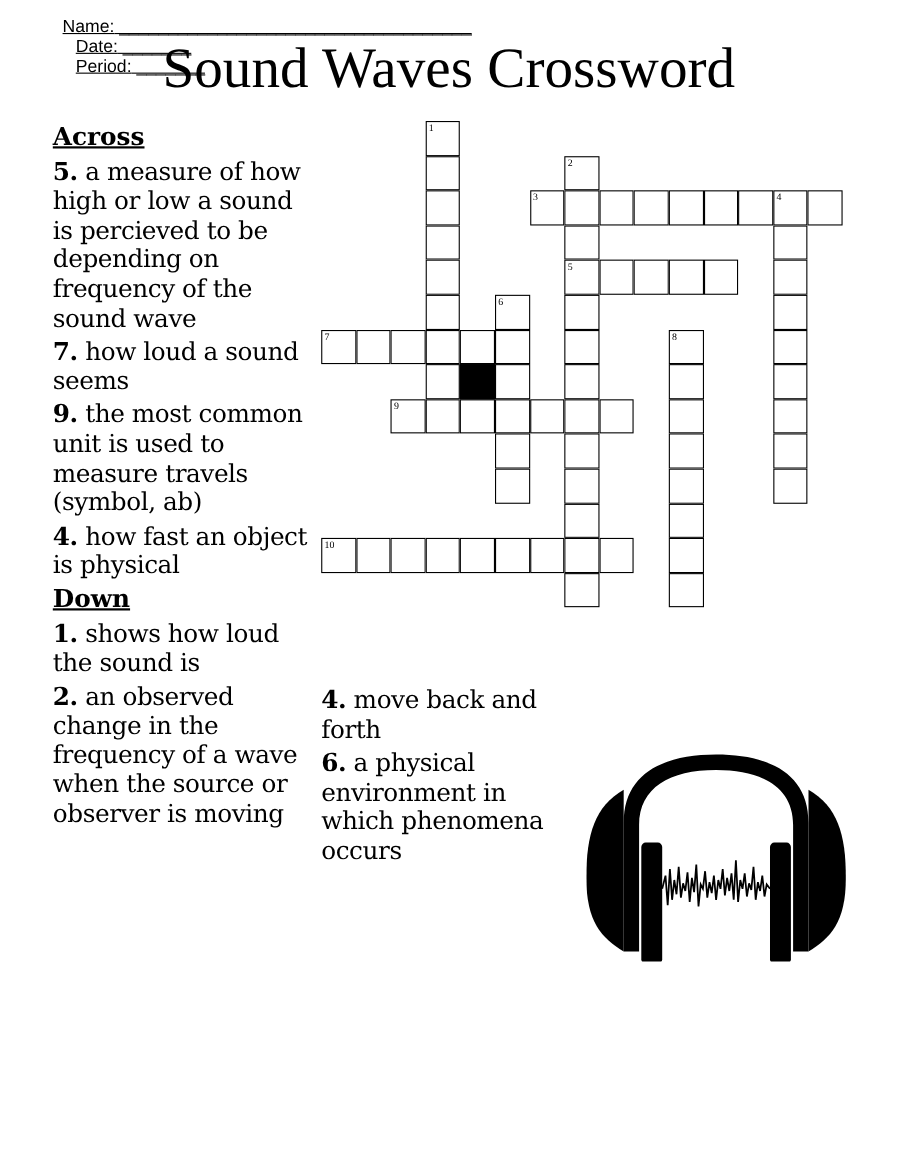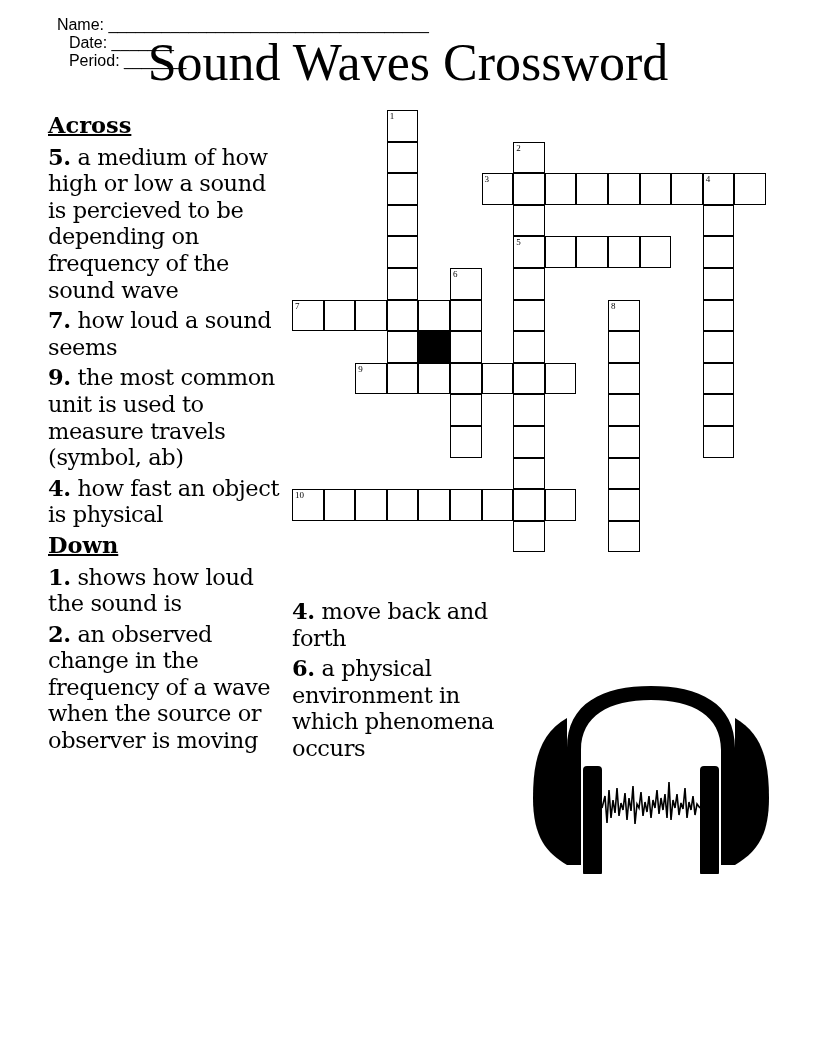--- a/index.html
+++ b/index.html
@@ -2,37 +2,37 @@
 <html><head>
 <meta charset="utf-8">
 <style>
   html, body { margin: 0; padding: 0; background: #ffffff; }
   body { width: 816px; height: 1056px; position: relative; overflow: hidden; color: #000; }
   .header-line {
     position: absolute; top: -2px; left: 48px;
     font-family: "Liberation Sans", sans-serif; font-size: 16px; white-space: pre;
     color: #000;
   }
-  .header-line span { white-space: pre; }
+  .header-line span { white-space: pre; text-decoration: underline; }
   .title {
     position: absolute; top: 30px; left: 0; width: 816px; text-align: center;
     font-family: "Liberation Serif", serif; font-size: 52px; line-height: 66px;
   }
   .clues {
     position: absolute; font-family: "DejaVu Serif", serif; font-size: 22.5px;
     line-height: 26.6px; color: #000;
   }
   .clues .heading {
     font-weight: bold; text-decoration: underline; text-decoration-thickness: 2px;
     margin-bottom: 5px; display: block;
   }
   .clue { margin-bottom: 4px; letter-spacing: -0.4px; }
   .clue .num { font-weight: bold; }
   #col-left { left: 48px; top: 112px; width: 240px; }
-  #col-mid { left: 292px; top: 598px; width: 230px; }
+  #col-mid { left: 292px; top: 624px; width: 230px; }
   .grid { position: absolute; left: 292px; top: 110px; width: 480px; height: 450px; }
   .cell {
     position: absolute; width: 31.6px; height: 31.6px; box-sizing: border-box;
     border: 1.6px solid #000; background: #fff;
   }
   .cell.black { background: #000; }
   .cell .cnum {
     position: absolute; top: 1px; left: 2px; font-family: "Liberation Serif", serif;
     font-size: 9px; line-height: 9px; color: #000;
   }
@@ -44,21 +44,21 @@
 <div class="header-line">
   <span>Name:</span><span> ____________________________________</span>
   <span style="display:inline-block;width:12px"></span><span>Date:</span><span> _______</span>
   <span style="display:inline-block;width:12px"></span><span>Period:</span><span> _______</span>
 </div>
 
 <div class="title">Sound Waves Crossword</div>
 
 <div class="clues" id="col-left">
   <span class="heading">Across</span>
-  <div class="clue"><span class="num">5.</span><span> a medium of how high or low a sound is percieved to be depending on frequency of the sound wave</span></div>
+  <div class="clue"><span class="num">5.</span><span> a measure of how high or low a sound is percieved to be depending on frequency of the sound wave</span></div>
   <div class="clue"><span class="num">7.</span><span> how loud a sound seems</span></div>
   <div class="clue"><span class="num">9.</span><span> the most common unit is used to measure travels (symbol, ab)</span></div>
   <div class="clue"><span class="num">4.</span><span> how fast an object is physical</span></div>
   <span class="heading">Down</span>
   <div class="clue"><span class="num">1.</span><span> shows how loud the sound is</span></div>
   <div class="clue"><span class="num">2.</span><span> an observed change in the frequency of a wave when the source or observer is moving</span></div>
 </div>
 
 <div class="clues" id="col-mid">
   <div class="clue"><span class="num">4.</span><span> move back and forth</span></div>

